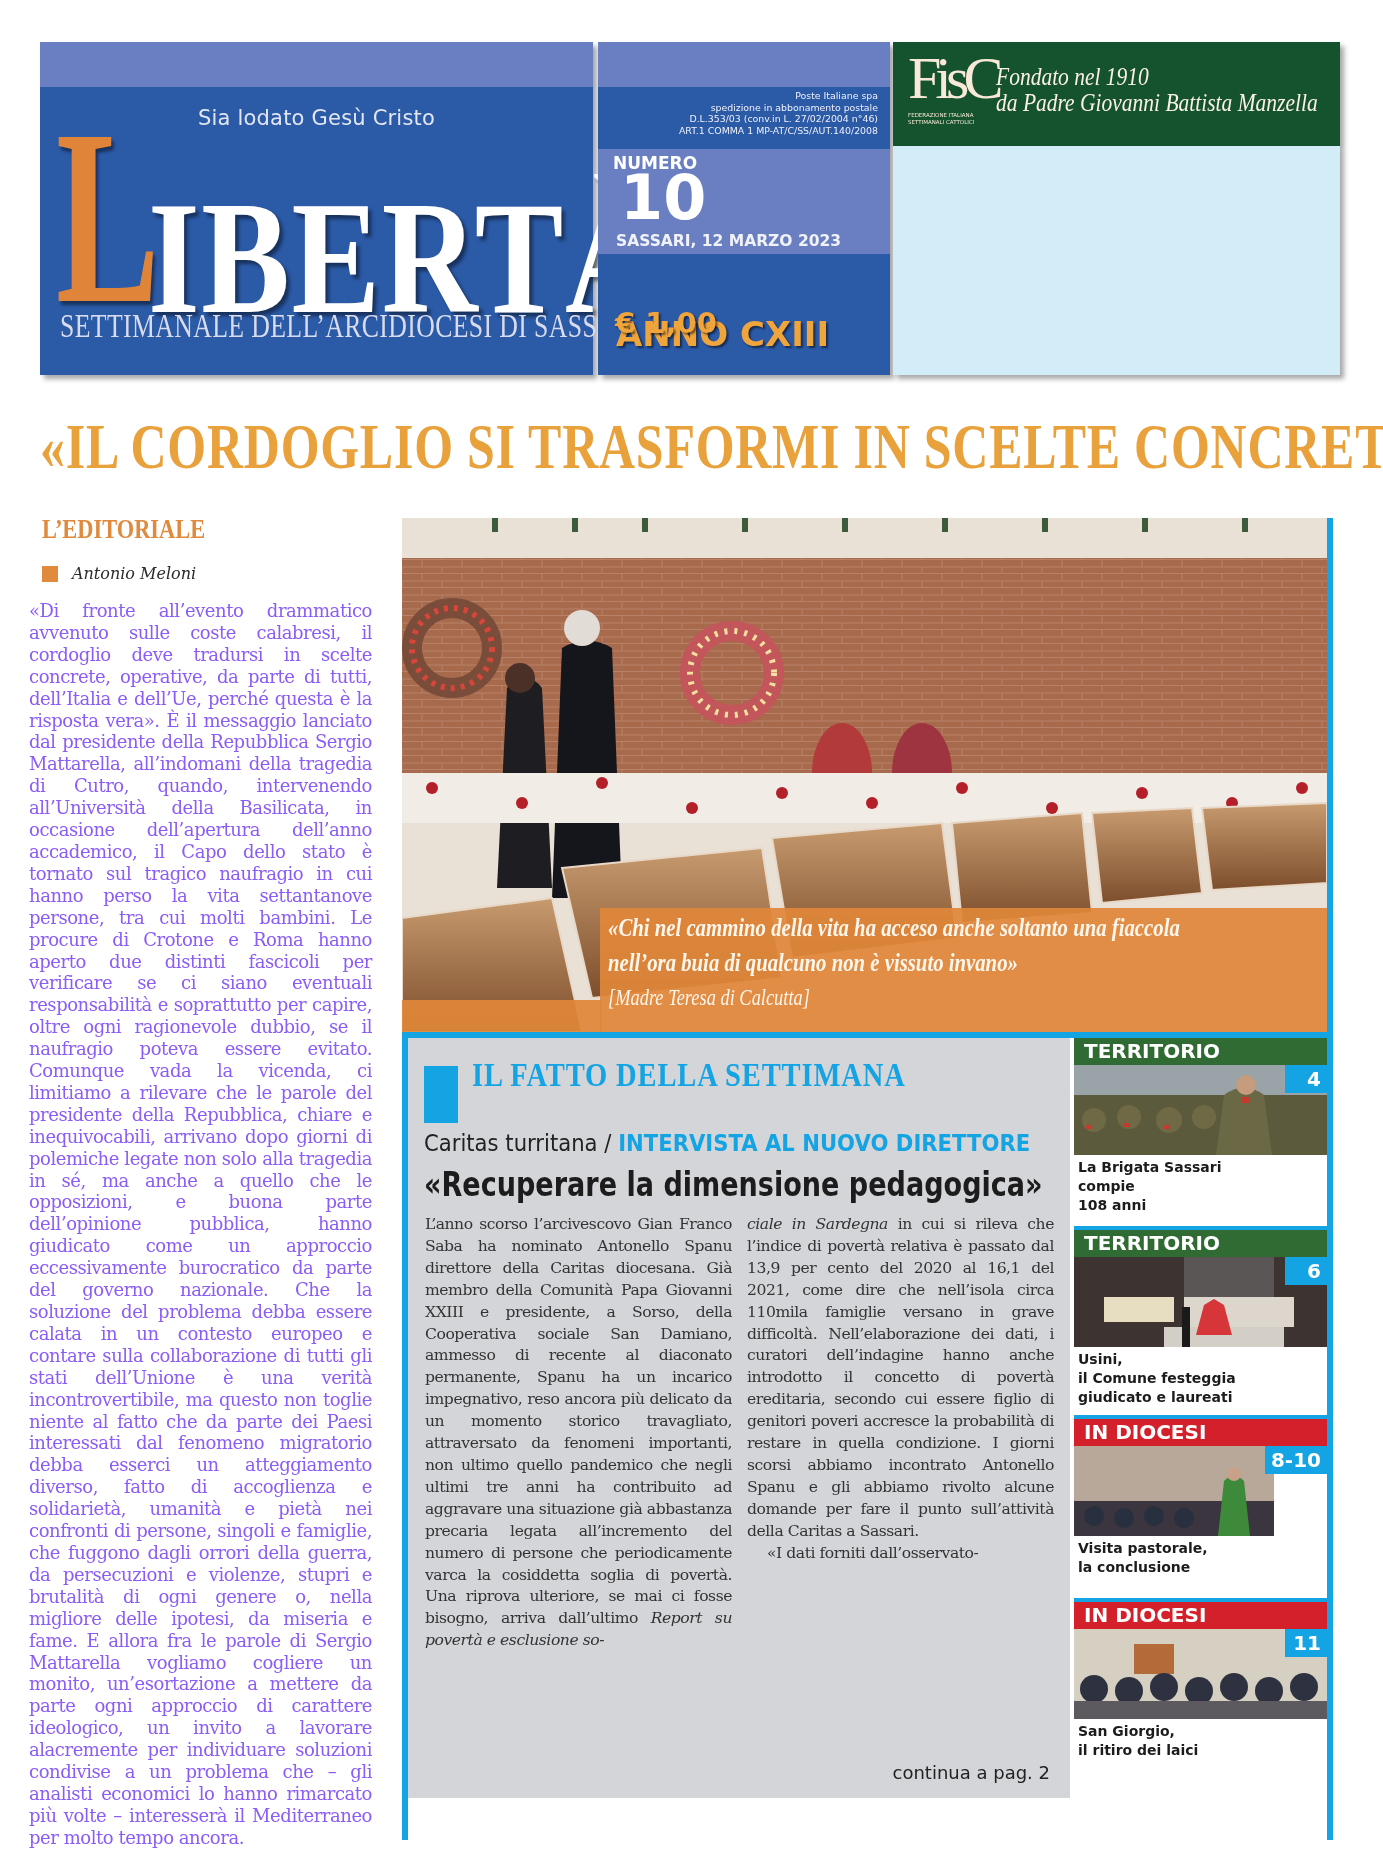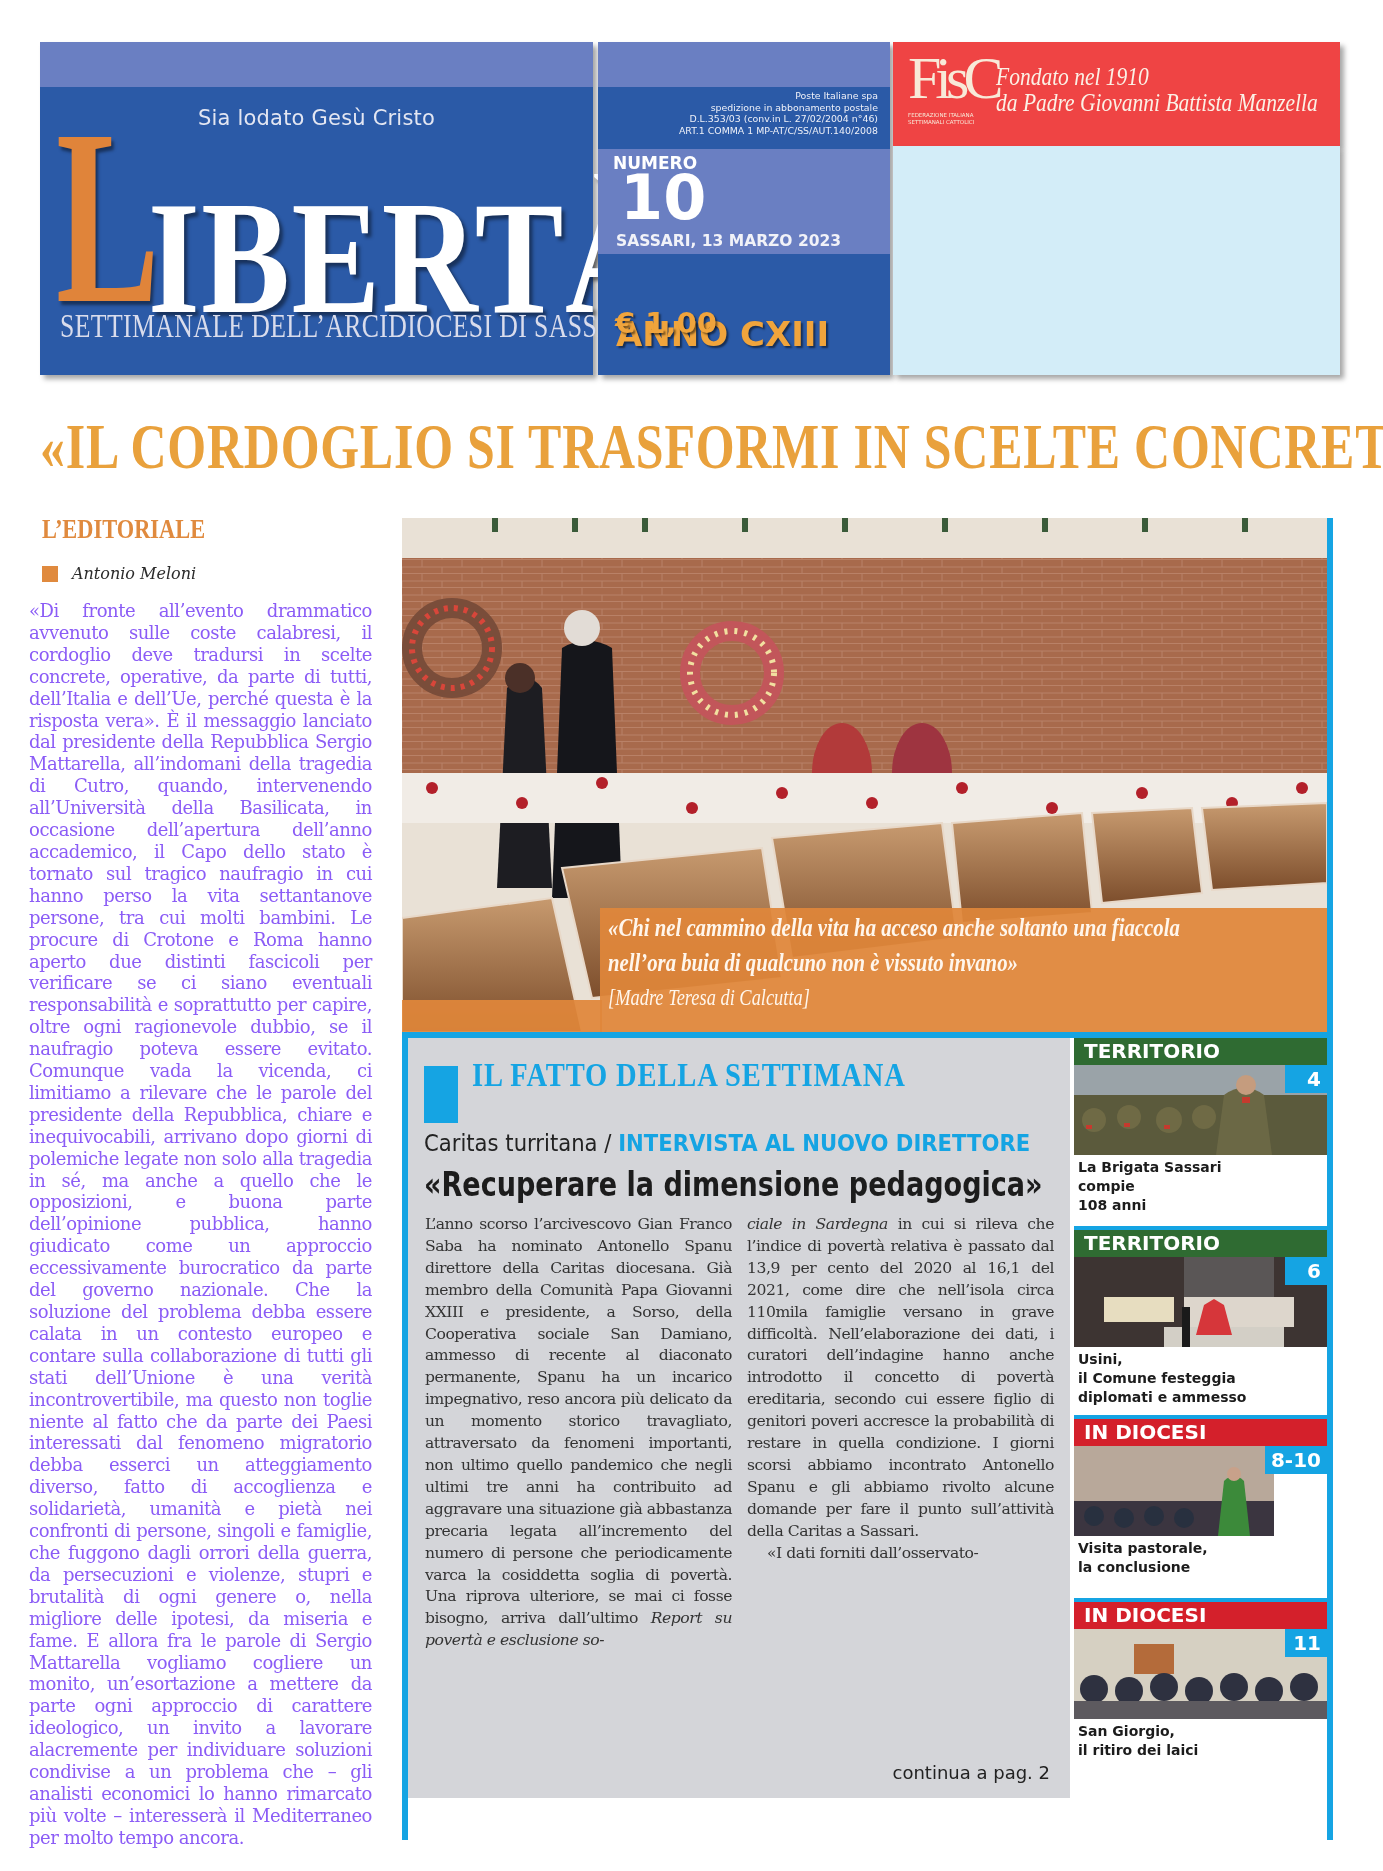--- a/index.html
+++ b/index.html
@@ -44,21 +44,21 @@
     font-family: "DejaVu Sans", sans-serif; font-size: 9.4px; line-height: 11.5px; color: #eef0f8;
   }
   .numero-label { position: absolute; left: 15px; top: 111px; font-family: "DejaVu Sans", sans-serif; font-weight: bold; font-size: 17px; color: #ffffff; }
   .numero-val { position: absolute; left: 22px; top: 125px; font-family: "DejaVu Sans", sans-serif; font-weight: bold; font-size: 62px; color: #ffffff; line-height: 1; }
   .date { position: absolute; left: 18px; top: 190px; font-family: "DejaVu Sans", sans-serif; font-weight: bold; font-size: 15.5px; color: #f1f2f8; }
   .anno { position: absolute; left: 18px; top: 224px; font-family: "DejaVu Sans", sans-serif; font-weight: bold; font-size: 34px; color: #f0a43c; text-shadow: 2px 2px 2px rgba(0,0,0,0.5); margin-top: 48px; }
   .price { position: absolute; left: 17px; top: 264px; font-family: "DejaVu Sans", sans-serif; font-weight: bold; font-size: 29px; color: #f0a43c; text-shadow: 2px 2px 2px rgba(0,0,0,0.5); }
 
   .mast-right-top {
     position: absolute; left: 893px; top: 42px; width: 447px; height: 104px;
-    background: #ef4444; box-shadow: 4px 4px 5px rgba(0,0,0,0.35);
+    background: #14532d; box-shadow: 4px 4px 5px rgba(0,0,0,0.35);
   }
   .mast-right-bottom {
     position: absolute; left: 893px; top: 146px; width: 447px; height: 229px;
     background: #d3edf8; box-shadow: 4px 4px 5px rgba(0,0,0,0.35);
   }
   .fisc-logo { position: absolute; left: 15px; top: 6px; width: 80px; height: 90px; }
   .fisc-logo .letters { position: absolute; left: 0; top: 0; font-family: "Liberation Serif", serif; font-size: 60px; color: #f8e9d8; line-height: 1; letter-spacing: -6px; }
   .fisc-logo .cap { position: absolute; left: 0; top: 64px; font-family: "DejaVu Sans", sans-serif; font-size: 5.5px; line-height: 7px; color: #f8e9d8; width: 80px; }
   .founded { position: absolute; left: 103px; top: 22px; font-family: "Liberation Serif", serif; font-style: italic; font-size: 25px; line-height: 26px; color: #fbf1e6; transform: scaleX(0.86); transform-origin: left top; white-space: nowrap; }
 
@@ -135,21 +135,21 @@
   <div class="band-top"></div>
   <div class="band-num"></div>
   <div class="postal">
     <div>Poste Italiane spa</div>
     <div>spedizione in abbonamento postale</div>
     <div>D.L.353/03 (conv.in L. 27/02/2004 n°46)</div>
     <div>ART.1 COMMA 1 MP-AT/C/SS/AUT.140/2008</div>
   </div>
   <div class="numero-label">NUMERO</div>
   <div class="numero-val">10</div>
-  <div class="date">SASSARI, 13 MARZO 2023</div>
+  <div class="date">SASSARI, 12 MARZO 2023</div>
   <div class="anno">ANNO CXIII</div>
   <div class="price">€ 1,00</div>
 </div>
 
 <div class="mast-right-top">
   <div class="fisc-logo">
     <div class="letters">FisC</div>
     <div class="cap">
       <div>FEDERAZIONE ITALIANA</div>
       <div>SETTIMANALI CATTOLICI</div>
@@ -302,21 +302,21 @@
       <rect x="110" y="40" width="110" height="30" fill="#ddd6cc"></rect>
       <rect x="90" y="70" width="120" height="20" fill="#d3cfc6"></rect>
       <path d="M130 48 l10 -6 l10 6 l8 30 h-36 z" fill="#d6363a"></path>
       <rect x="108" y="50" width="8" height="40" fill="#1a1a1a"></rect>
     </svg>
     <div class="pg">6</div>
   </div>
   <div class="t">
     <div>Usini,</div>
     <div>il Comune festeggia</div>
-    <div>diplomati e ammesso</div>
+    <div>giudicato e laureati</div>
   </div>
 </div>
 <div class="teaser" style="top:1415px;">
   <div class="sep"></div>
   <div class="head red">IN DIOCESI</div>
   <div class="img">
     <svg width="253" height="90">
       <rect width="200" height="90" fill="#b8a89a"></rect>
       <rect x="200" width="53" height="90" fill="#ffffff"></rect>
       <rect x="0" y="55" width="200" height="35" fill="#3b3540"></rect>

